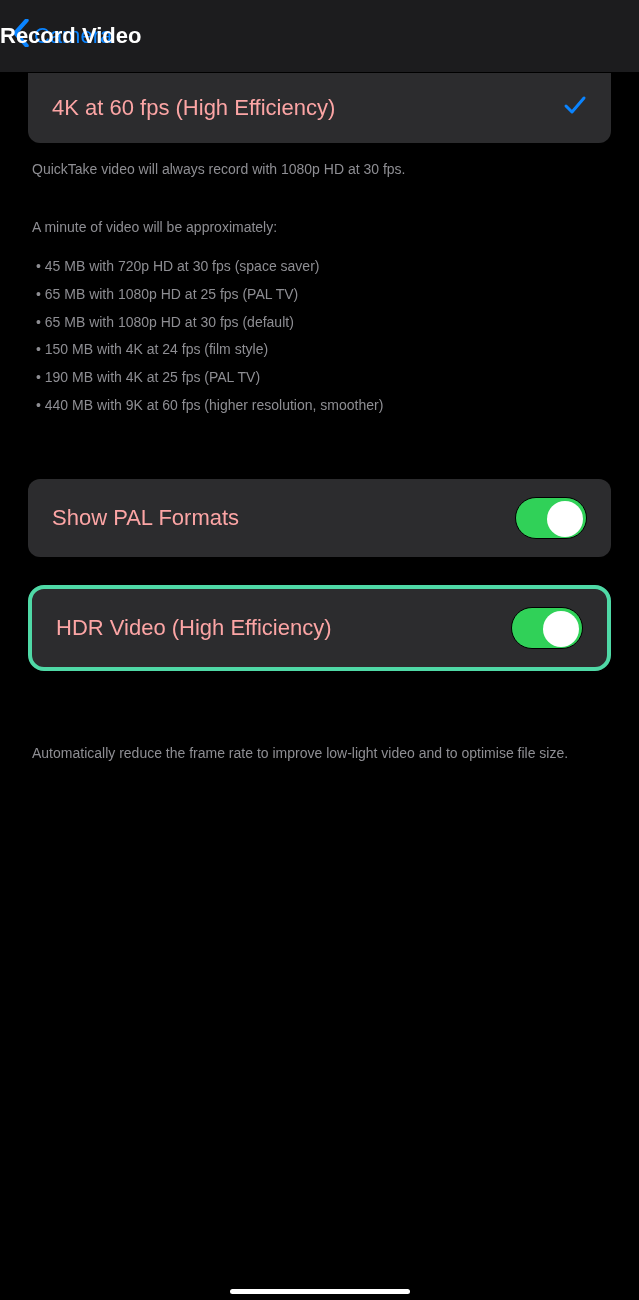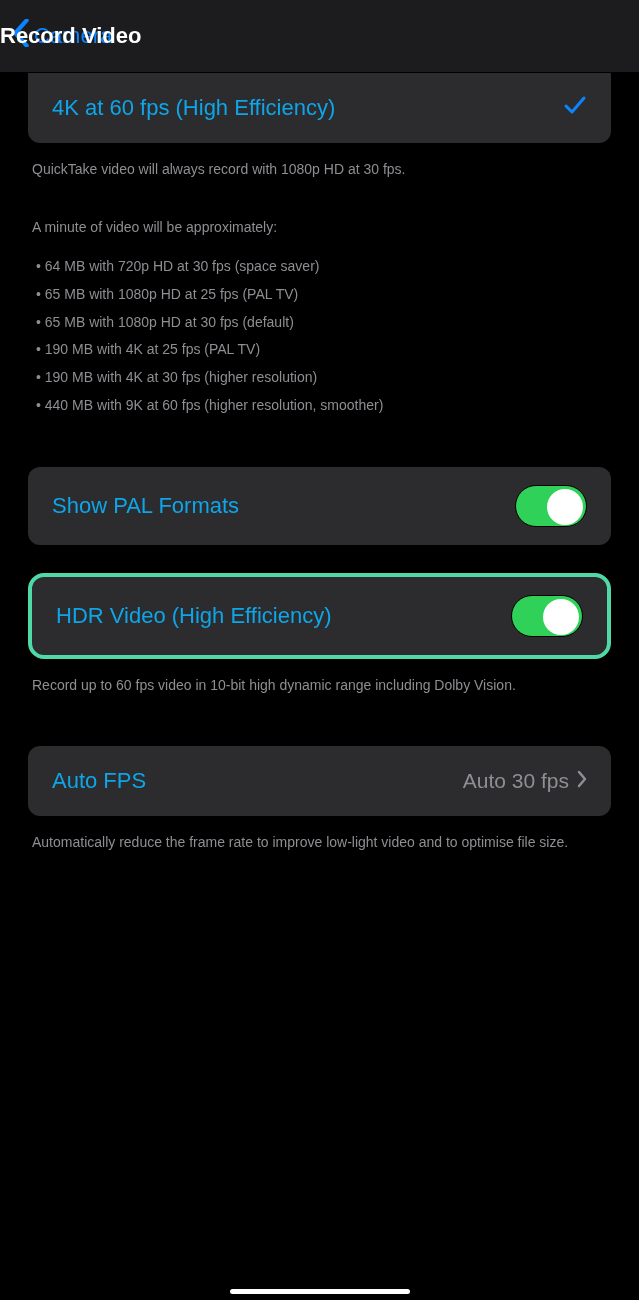--- a/index.html
+++ b/index.html
@@ -48,21 +48,21 @@
     background: #2c2c2e;
     border-radius: 12px;
     padding: 18px 24px;
     display: flex;
     align-items: center;
     justify-content: space-between;
     margin-top: 12px;
     min-height: 70px;
   }
   .cell.first-option { margin-top: 0; border-top-left-radius: 0; border-top-right-radius: 0; }
-  .cell .label { font-size: 22px; color: #0ea5e9; }
+  .cell .label { font-size: 22px; color: #fca5a5; }
   .cell .sub-value { color: #8e8e93; font-size: 21px; display:flex; align-items:center; gap:8px; }
 
   
   .check svg { width: 24px; height: 24px; }
 
   
   .footer-text {
     color: #8e8e93;
     font-size: 14px;
     line-height: 1.55;
@@ -94,21 +94,21 @@
   }
   .switch.on { background: #30d158; border: 1.5px solid #000; }
   .switch.on .knob { right: 3px; }
   .switch.off { background: #3a3a3c; }
   .switch.off .knob { left: 3px; }
 
   
   .chevron svg { width: 10px; height: 18px; color:#8e8e93; }
 
   
-  .group { margin-top: 44px; }
+  .group { margin-top: 56px; }
 
   
   .home-indicator {
     position: fixed;
     bottom: 6px;
     left: 50%;
     transform: translateX(-50%);
     width: 180px; height: 5px;
     border-radius: 3px;
     background: #fff;
@@ -139,59 +139,47 @@
           <polyline points="3,13 9,19 21,5"></polyline>
         </svg>
     </span>
   </div>
 
   <div class="footer-text">
     <div>QuickTake video will always record with 1080p HD at 30 fps.</div>
     <div style="height:36px"></div>
     <div>A minute of video will be approximately:</div>
     <div class="bullets" id="bullet-list">
-        <div>•  64 MB with 720p HD at 30 fps (space saver)</div>
+        <div>•  45 MB with 720p HD at 30 fps (space saver)</div>
         <div>•  65 MB with 1080p HD at 25 fps (PAL TV)</div>
         <div>•  65 MB with 1080p HD at 30 fps (default)</div>
+        <div>•  150 MB with 4K at 24 fps (film style)</div>
         <div>•  190 MB with 4K at 25 fps (PAL TV)</div>
-        <div>•  190 MB with 4K at 30 fps (higher resolution)</div>
         <div>•  440 MB with 9K at 60 fps (higher resolution, smoother)</div>
       </div>
   </div>
 
   <div class="group">
     <div class="cell">
       <span class="label">Show PAL Formats</span>
       <div class="switch on">
           <div class="knob"></div>
         </div>
     </div>
   </div>
 
   <div>
     <div class="cell highlighted">
       <span class="label">HDR Video (High Efficiency)</span>
       <div class="switch on">
           <div class="knob"></div>
         </div>
     </div>
-    <div class="footer-text">Record up to 60 fps video in 10-bit high dynamic range including Dolby Vision.</div>
   </div>
 
   <div class="group">
-    <div class="cell">
-      <span class="label">Auto FPS</span>
-      <span class="sub-value">
-        <span>Auto 30 fps</span>
-        <span class="chevron">
-          <svg viewBox="0 0 10 18" fill="none" stroke="#8e8e93" stroke-width="2.5" stroke-linecap="round" stroke-linejoin="round">
-              <polyline points="2,2 8,9 2,16"></polyline>
-            </svg>
-        </span>
-      </span>
-    </div>
     <div class="footer-text">Automatically reduce the frame rate to improve low-light video and to optimise file size.</div>
   </div>
 
 
 </div>
 
 <div class="home-indicator"></div>
 
 </body></html>

